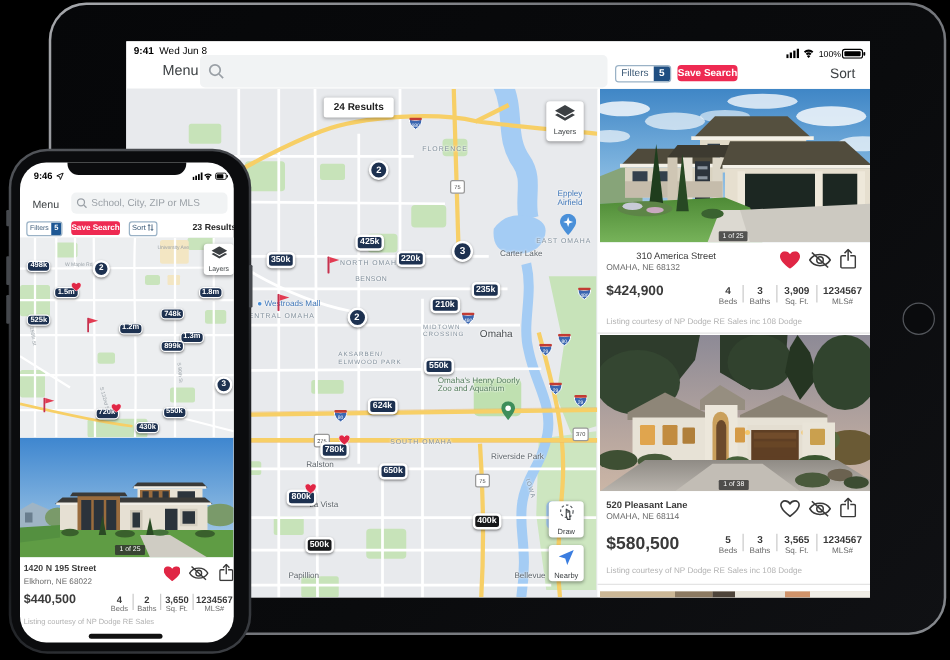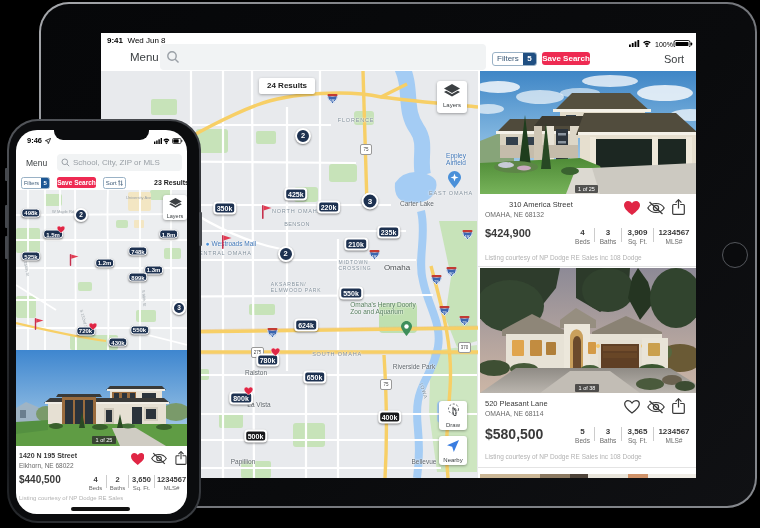--- a/index.html
+++ b/index.html
@@ -496,21 +496,21 @@
         <path d="M60 125 L90 103 L130 103 L160 125 z" fill="#c2bdb5"></path>
 
         <ellipse cx="170" cy="116" rx="14" ry="6" fill="#4a5a3c"></ellipse>
         <ellipse cx="192" cy="112" rx="10" ry="5" fill="#6b6250"></ellipse>
         <ellipse cx="205" cy="118" rx="10" ry="5" fill="#3c4c32"></ellipse>
       </svg>
     </div>
 
     <div class="abs" style="left:97px;top:313px;width:24px;height:8px;background:rgba(45,45,45,0.78);border-radius:1px;color:#fff;font-size:5.5px;text-align:center;line-height:8px;">1 of 38</div>
 
-    <div class="abs" style="left:7px;top:328px;font-size:7.5px;font-weight:normal;color:#3a3a3a;">520 Pleasant Lane</div>
+    <div class="abs" style="left:7px;top:328px;font-size:7.5px;font-weight:bold;color:#3a3a3a;">520 Pleasant Lane</div>
 
     <div class="abs" style="left:7px;top:339px;font-size:6.8px;color:#6a6a6a;">OMAHA, NE 68114</div>
 
     <svg class="abs" style="left:146px;top:329px;" width="16" height="14" viewBox="0 0 16 14">
           <path d="M8 13 C 3 9.3 0.7 6.6 0.7 4 C 0.7 2.1 2.2 0.7 4 0.7 C 5.5 0.7 7.1 1.6 8 3 C 8.9 1.6 10.5 0.7 12 0.7 C 13.8 0.7 15.3 2.1 15.3 4 C 15.3 6.6 13 9.3 8 13 z" fill="none" stroke="#3a3a3a" stroke-width="1.3"></path>
         </svg>
 
     <svg class="abs" style="left:169px;top:329px;" width="18" height="14" viewBox="0 0 18 14">
           <path d="M9 2.5 C 5 2.5 2 5 0.8 7 C 2 9 5 11.5 9 11.5 C 13 11.5 16 9 17.2 7 C 16 5 13 2.5 9 2.5 z" fill="none" stroke="#3a3a3a" stroke-width="1.2"></path>
           <circle cx="9" cy="7" r="2.6" fill="none" stroke="#3a3a3a" stroke-width="1.2"></circle>

